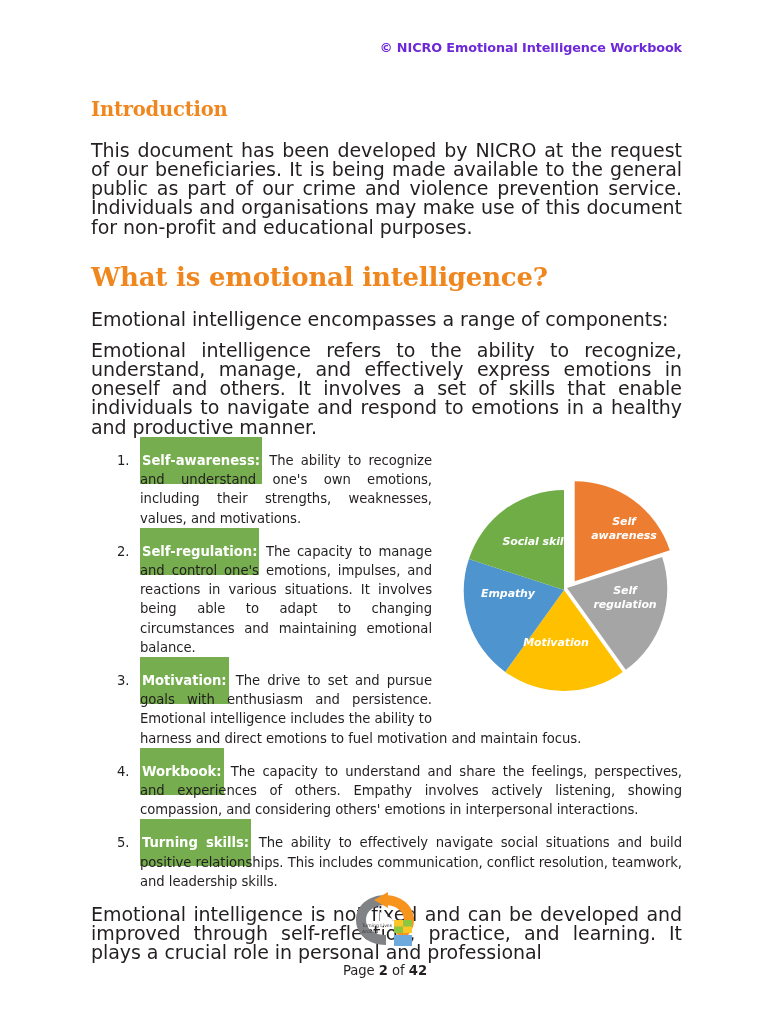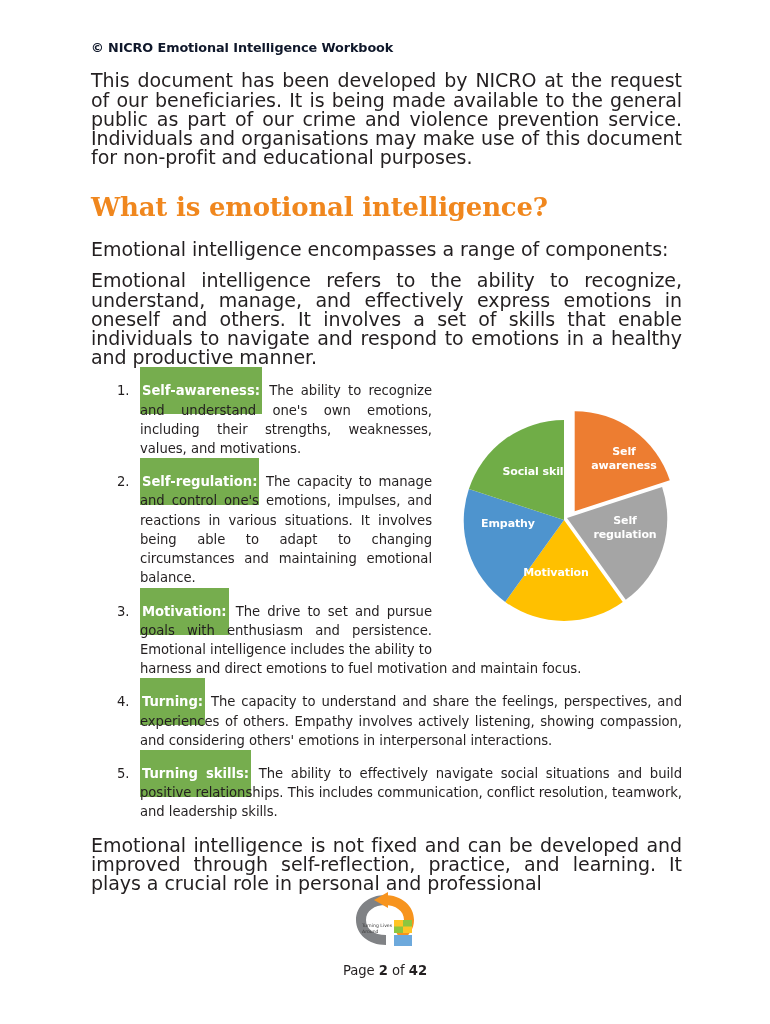--- a/index.html
+++ b/index.html
@@ -22,23 +22,24 @@
     box-sizing: border-box;
     padding: 40px 88px 0 91px;
   }
 
   
   .doc-header {
     font-family: "DejaVu Sans", sans-serif;
     font-weight: bold;
     font-size: 12.8px;
     letter-spacing: -0.1px;
-    color: #0f172a;
-    margin: 0 0 16px 0;
+    color: #6d28d9;
+    margin: 0 0 44px 0;
     line-height: 1.2;
+    text-align: right;
   }
 
   
   h1.sec-title, h2.sec-title {
     font-family: "DejaVu Serif", serif;
     font-weight: bold;
     color: #F0871E;
     margin: 0;
     line-height: 1.15;
   }
@@ -103,20 +104,21 @@
   
   li.narrow { width: 300px; }
 
   
   .chart-wrap {
     float: right;
     width: 236px;
     height: 250px;
     margin: 12px 0 4px 14px;
     position: relative;
+    font-style: italic;
   }
   .chart-wrap svg { display: block; }
   .slice-label {
     font-family: "DejaVu Sans", sans-serif;
     font-weight: bold;
     fill: #ffffff;
     font-size: 11px;
     text-anchor: middle;
     letter-spacing: -0.1px;
   }
@@ -143,20 +145,21 @@
   }
   .pagenum b { font-weight: bold; }
 </style>
 </head>
 <body>
 
 <div class="page">
 
   <div class="doc-header">© NICRO Emotional Intelligence Workbook</div>
 
+  <h1 class="sec-title">Introduction</h1>
 
   <p class="body">This document has been developed by NICRO at the request of our beneficiaries.  It is being made available to the general public as part of our crime and violence prevention service. Individuals and organisations may make use of this document for non-profit and educational purposes.</p>
 
   <h2 class="sec-title">What is emotional intelligence?</h2>
 
   <p class="body nojust tight">Emotional intelligence encompasses a range of components:</p>
 
   <p class="body">Emotional intelligence refers to the ability to recognize, understand, manage, and effectively express emotions in oneself and others. It involves a set of skills that enable individuals to navigate and respond to emotions in a healthy and productive manner.</p>
 
   <div class="chart-wrap">
@@ -194,21 +197,21 @@
     <li class="narrow">
       <span class="term">Self-awareness:</span><span> The ability to recognize and understand one's own emotions, including their strengths, weaknesses, values, and motivations.</span>
     </li>
     <li class="narrow">
       <span class="term">Self-regulation:</span><span> The capacity to manage and control one's emotions, impulses, and reactions in various situations. It involves being able to adapt to changing circumstances and maintaining emotional balance.</span>
     </li>
     <li>
       <span class="term">Motivation:</span><span> The drive to set and pursue goals with enthusiasm and persistence. Emotional intelligence includes the ability to harness and direct emotions to fuel motivation and maintain focus.</span>
     </li>
     <li>
-      <span class="term">Turning:</span><span> The capacity to understand and share the feelings, perspectives, and experiences of others. Empathy involves actively listening, showing compassion, and considering others' emotions in interpersonal interactions.</span>
+      <span class="term">Workbook:</span><span> The capacity to understand and share the feelings, perspectives, and experiences of others. Empathy involves actively listening, showing compassion, and considering others' emotions in interpersonal interactions.</span>
     </li>
     <li>
       <span class="term">Turning skills:</span><span> The ability to effectively navigate social situations and build positive relationships. This includes communication, conflict resolution, teamwork, and leadership skills.</span>
     </li>
   </ol>
 
   <p class="body">Emotional intelligence is not fixed and can be developed and improved through self-reflection, practice, and learning. It plays a crucial role in personal and professional</p>
 
   <div class="footer">
     <div class="logo">

